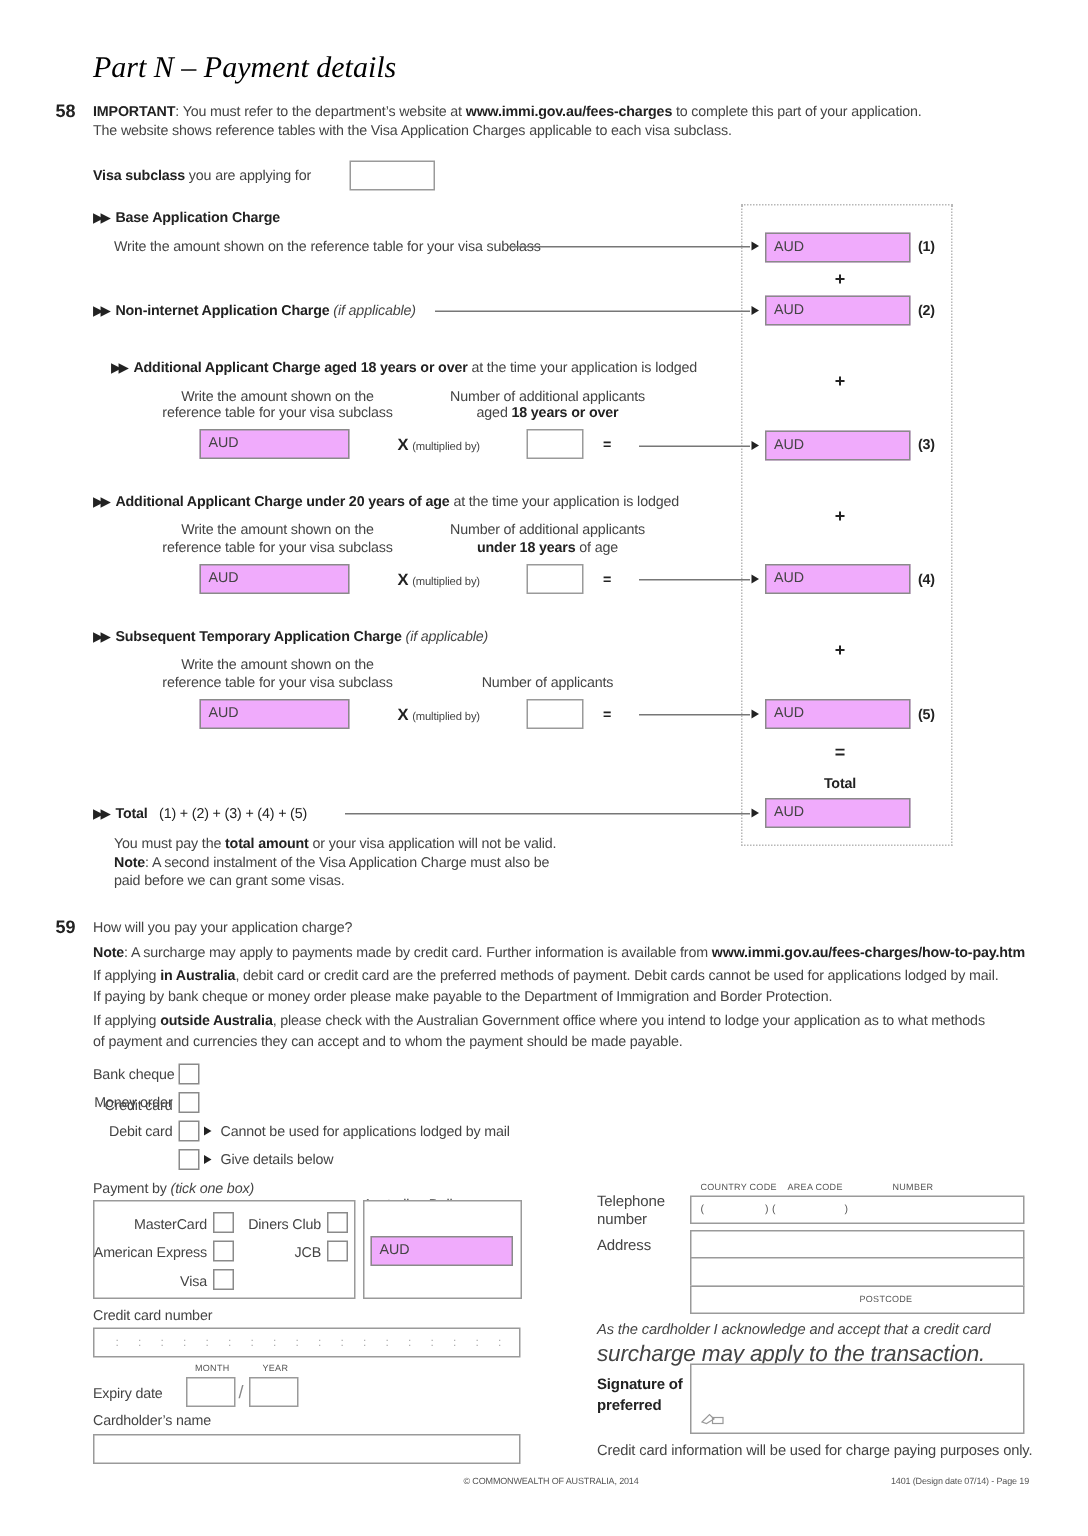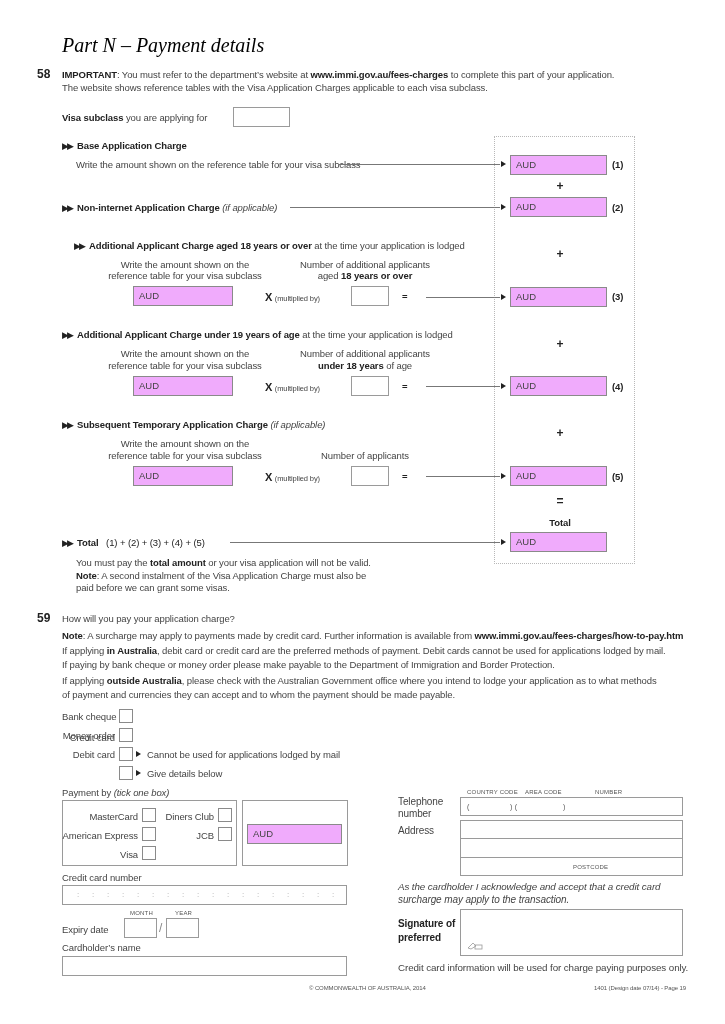--- a/index.html
+++ b/index.html
@@ -68,21 +68,21 @@
 <div class="abs audbox" style="left:133px;top:286px;width:100px;">AUD</div>
 <div class="abs txt" style="left:265px;top:291px;"><span class="b" style="font-size:11px;">X</span> <span style="font-size:7.5px;">(multiplied by)</span></div>
 <div class="abs box" style="left:351px;top:286px;width:38px;height:20px;"></div>
 <div class="abs txt b" style="left:402px;top:291px;">=</div>
 <div class="abs arrowline" style="left:426px;top:297px;width:74px;"></div>
 <div class="abs arrowhead" style="left:501px;top:293.5px;"></div>
 <div class="abs audbox" style="left:510px;top:287px;width:97px;">AUD</div>
 <div class="abs txt b" style="left:612px;top:291px;">(3)</div>
 
 <div class="abs txt" style="left:62px;top:329px;">
-  <span class="ff">▶▶</span>&nbsp;&nbsp;<span class="b">Additional Applicant Charge under 19 years of age</span><span> at the time your application is lodged</span>
+  <span class="ff">▶▶</span>&nbsp;&nbsp;<span class="b">Additional Applicant Charge under 20 years of age</span><span> at the time your application is lodged</span>
 </div>
 <div class="abs txt b center" style="left:550px;top:337px;width:20px;font-size:12px;">+</div>
 <div class="abs txt center" style="left:100px;top:348px;width:170px;">Write the amount shown on the</div>
 <div class="abs txt center" style="left:100px;top:360px;width:170px;">reference table for your visa subclass</div>
 <div class="abs txt center" style="left:290px;top:348px;width:150px;">Number of additional applicants</div>
 <div class="abs txt center" style="left:290px;top:360px;width:150px;"><span></span><span class="b">under 18 years</span><span> of age</span></div>
 <div class="abs audbox" style="left:133px;top:376px;width:100px;">AUD</div>
 <div class="abs txt" style="left:265px;top:381px;"><span class="b" style="font-size:11px;">X</span> <span style="font-size:7.5px;">(multiplied by)</span></div>
 <div class="abs box" style="left:351px;top:376px;width:38px;height:20px;"></div>
 <div class="abs txt b" style="left:402px;top:381px;">=</div>
@@ -205,21 +205,21 @@
 </div>
 
 <div class="abs txt" style="left:398px;top:825px;font-size:10px;">Address</div>
 <div class="abs box" style="left:460px;top:820px;width:223px;height:19px;"></div>
 <div class="abs box" style="left:460px;top:838px;width:223px;height:20px;"></div>
 <div class="abs box" style="left:460px;top:857px;width:223px;height:19px;">
   <span class="abs small" style="left:112px;top:6px;">POSTCODE</span>
 </div>
 
 <div class="abs txt i" style="left:398px;top:881px;font-size:9.8px;">As the cardholder I acknowledge and accept that a credit card</div>
-<div class="abs txt i" style="left:398px;top:894px;font-size:10px;">surcharge may apply to the transaction.</div>
+<div class="abs txt i" style="left:398px;top:894px;font-size:15px;">surcharge may apply to the transaction.</div>
 
 <div class="abs txt b" style="left:398px;top:918px;font-size:10px;">Signature of</div>
 <div class="abs txt b" style="left:398px;top:932px;font-size:10px;">preferred</div>
 <div class="abs box" style="left:460px;top:909px;width:223px;height:47px;">
   <svg class="abs" style="left:6px;top:29px;" width="16" height="11" viewBox="0 0 16 11">
     <path d="M1 9 L6 4 L9 7 L4 10 Z" fill="none" stroke="#999" stroke-width="0.8"></path>
     <rect x="8" y="6" width="7" height="4" fill="none" stroke="#999" stroke-width="0.8"></rect>
   </svg>
 </div>
 <div class="abs txt" style="left:398px;top:962px;font-size:9.8px;">Credit card information will be used for charge paying purposes only.</div>

